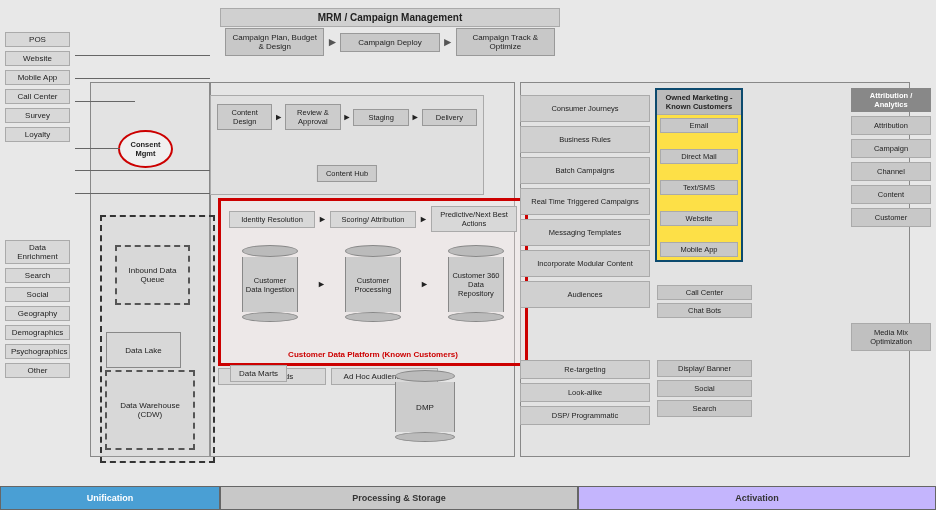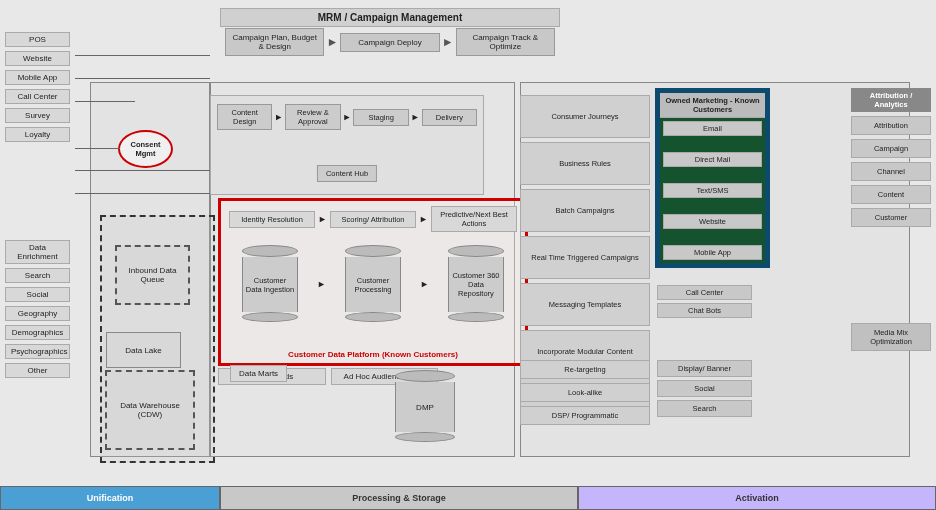--- a/index.html
+++ b/index.html
@@ -318,33 +318,33 @@
       top: 95px;
       left: 520px;
       width: 130px;
       display: flex;
       flex-direction: column;
       gap: 4px;
     }
     .campaign-item {
       background: #d0d0d0;
       border: 1px solid #aaa;
-      padding: 16px 5px;
+      padding: 8px 5px;
       font-size: 7.5px;
       text-align: center;
     }
 
     
     .owned-marketing {
       position: absolute;
       top: 88px;
       left: 655px;
-      width: 115px;
-      border: 5px solid #0c4a6e;
-      background: #14532d;
+      width: 88px;
+      border: 2px solid #0c4a6e;
+      background: #fde047;
     }
     .owned-title {
       background: #bbb;
       text-align: center;
       padding: 3px;
       font-size: 7.5px;
       font-weight: bold;
       border-bottom: 1px solid #aaa;
     }
     .owned-items {

